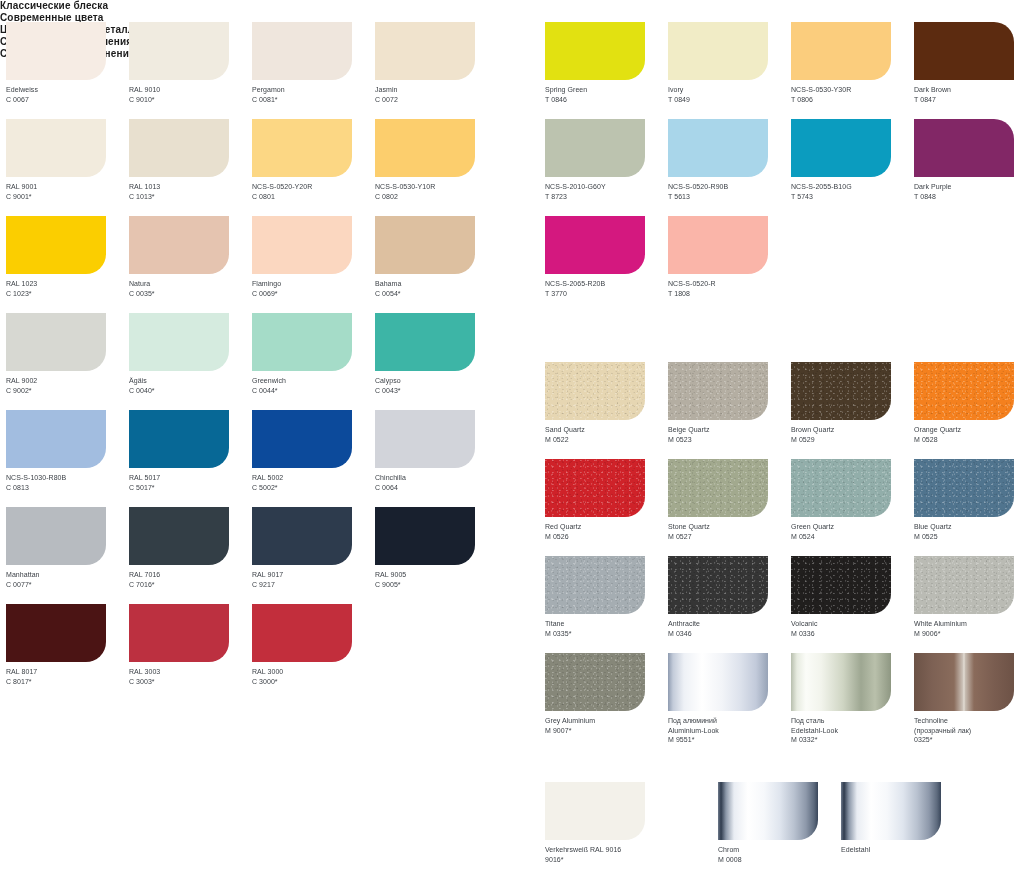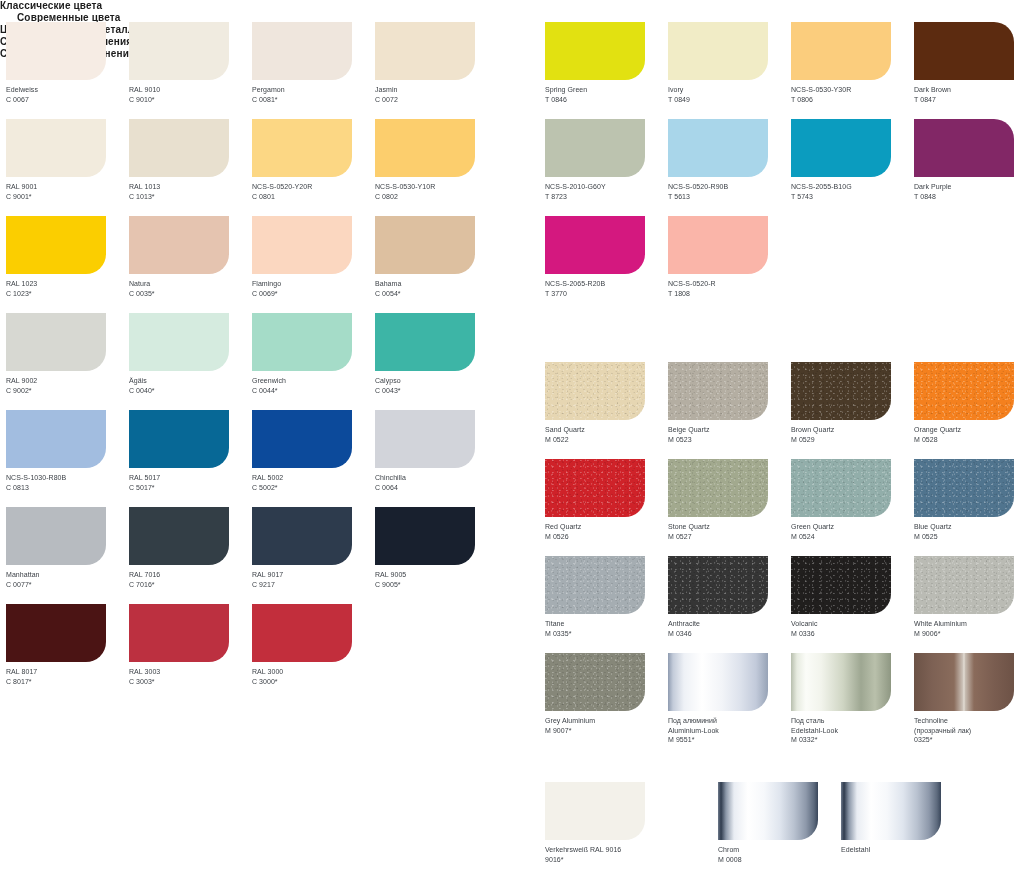--- a/index.html
+++ b/index.html
@@ -74,36 +74,36 @@
     color: #3a3f45;
     letter-spacing: .05px;
     white-space: nowrap;
   }
   .labels .ln { display: block; }
 
   
   #classic-title   { left: 6px;   top: 4px; }
   #classic-grid    { left: 6px;   top: 22px;  grid-template-columns: repeat(4, 123px); grid-auto-rows: 97px; }
 
-  #modern-title    { left: 545px; top: 4px; padding-left: 17px; }
+  #modern-title    { left: 545px; top: 4px; }
   #modern-grid     { left: 545px; top: 22px;  grid-template-columns: repeat(4, 123px); grid-auto-rows: 97px; }
 
   #metal-title     { left: 545px; top: 339px; }
   #metal-grid      { left: 545px; top: 362px; grid-template-columns: repeat(4, 123px); grid-auto-rows: 97px; }
 
   #standard-title  { left: 545px; top: 758px; }
   #standard-grid   { left: 545px; top: 782px; grid-template-columns: repeat(1, 123px); grid-auto-rows: 97px; }
 
   #special-title   { left: 718px; top: 758px; }
   #special-grid    { left: 718px; top: 782px; grid-template-columns: repeat(2, 123px); grid-auto-rows: 97px; }
 </style>
 </head>
 <body>
 
-<div class="section-title" id="classic-title">Классические цвета</div>
+<div class="section-title" id="classic-title">Классические блеска</div>
 <div class="grid" id="classic-grid">
     <div class="cell">
       <div class="swatch" title="Edelweiss" style="background: rgb(246, 236, 228);"></div>
       <div class="labels">
         <span class="ln">Edelweiss</span>
         <span class="ln">C 0067</span>
       </div>
     </div>
     <div class="cell">
       <div class="swatch" title="RAL 9010" style="background: rgb(240, 235, 224);"></div>

